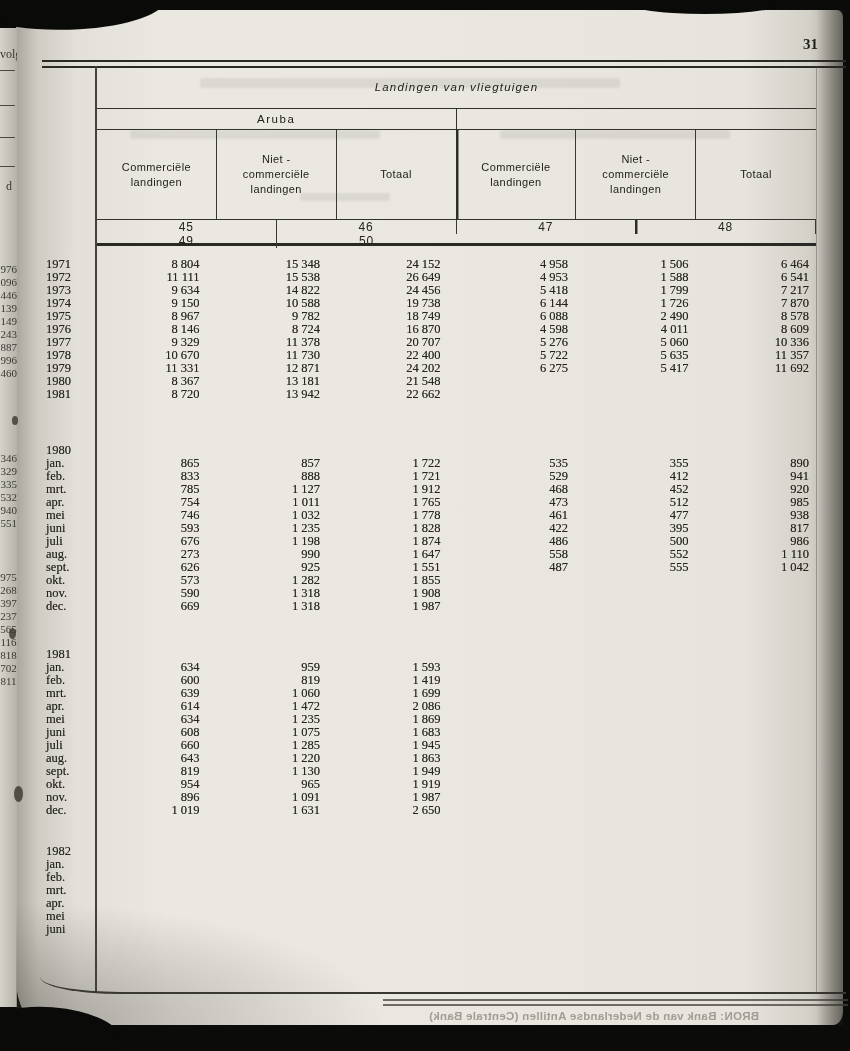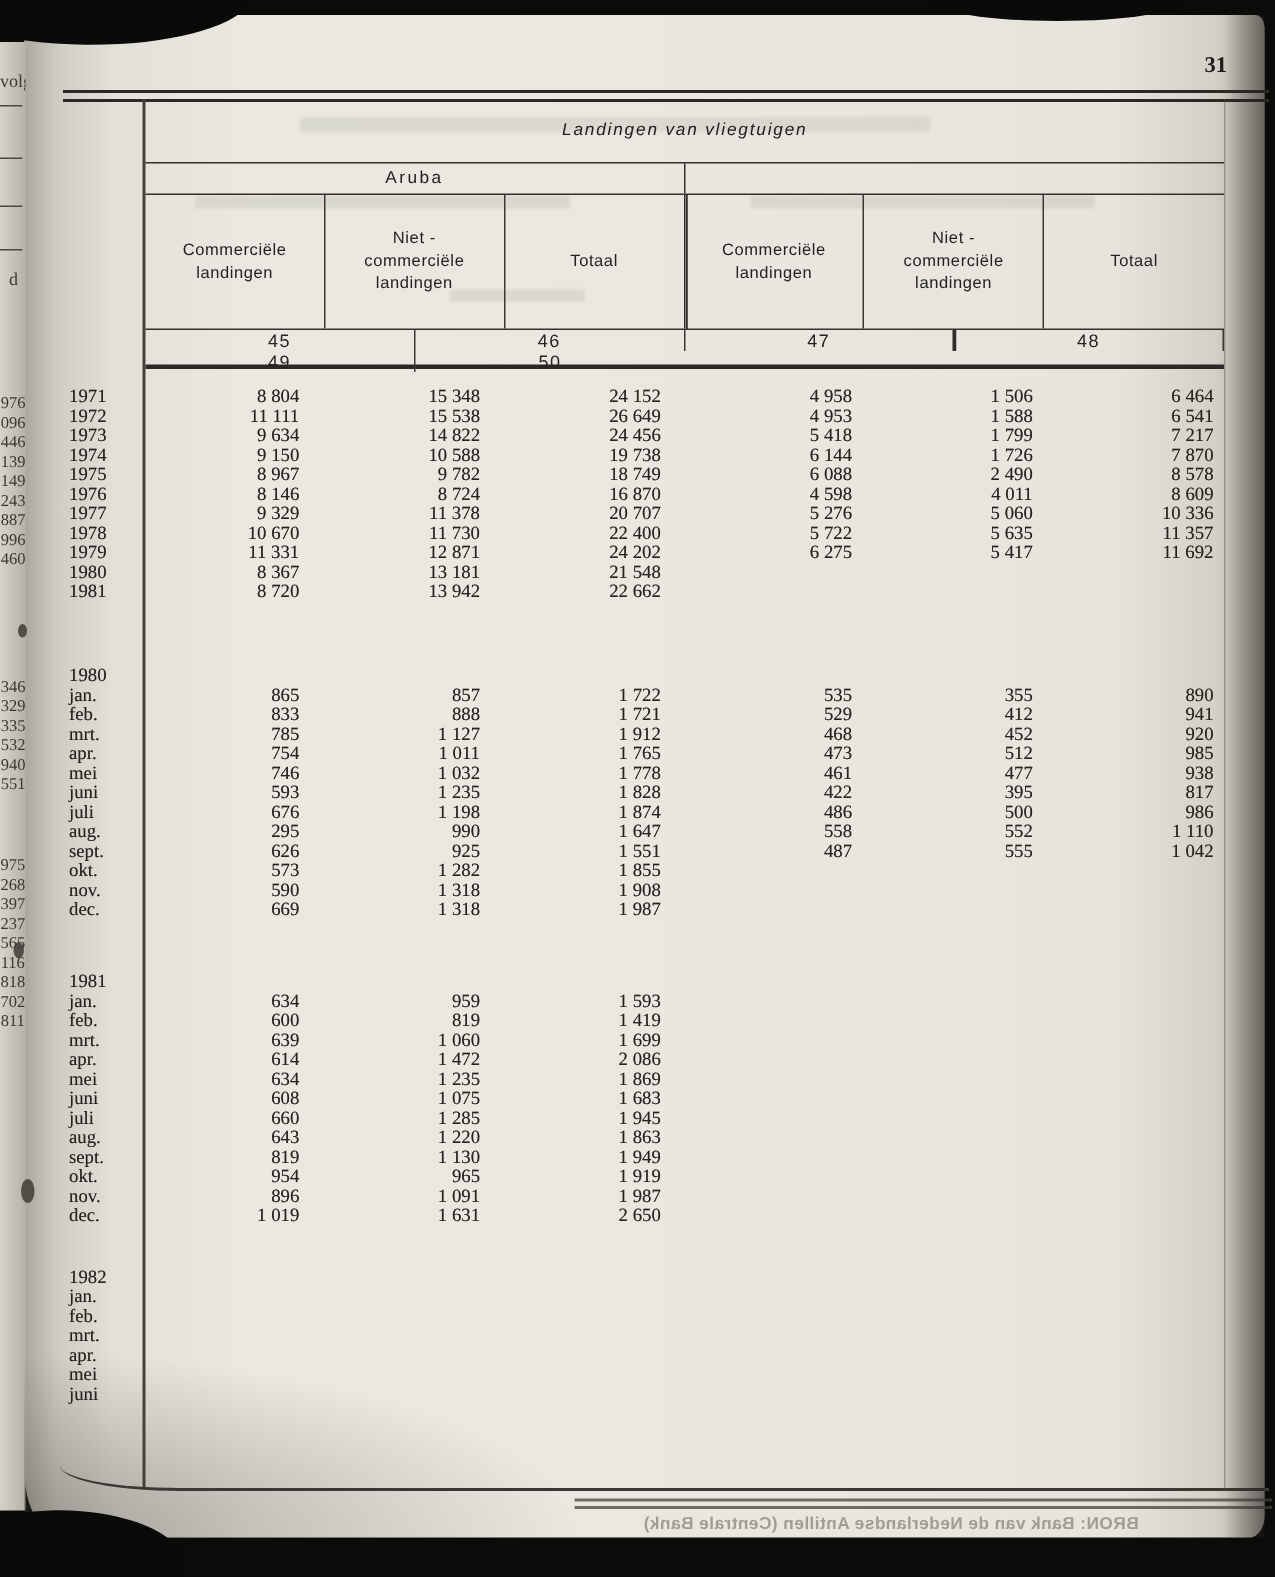--- a/index.html
+++ b/index.html
@@ -287,21 +287,21 @@
         <div class="num aru">395</div>
         <div class="num aru">817</div>
         <div class="lbl">juli</div>
         <div class="num cur">676</div>
         <div class="num cur">1 198</div>
         <div class="num cur">1 874</div>
         <div class="num aru">486</div>
         <div class="num aru">500</div>
         <div class="num aru">986</div>
         <div class="lbl">aug.</div>
-        <div class="num cur">295</div>
+        <div class="num cur">273</div>
         <div class="num cur">990</div>
         <div class="num cur">1 647</div>
         <div class="num aru">558</div>
         <div class="num aru">552</div>
         <div class="num aru">1 110</div>
         <div class="lbl">sept.</div>
         <div class="num cur">626</div>
         <div class="num cur">925</div>
         <div class="num cur">1 551</div>
         <div class="num aru">487</div>

